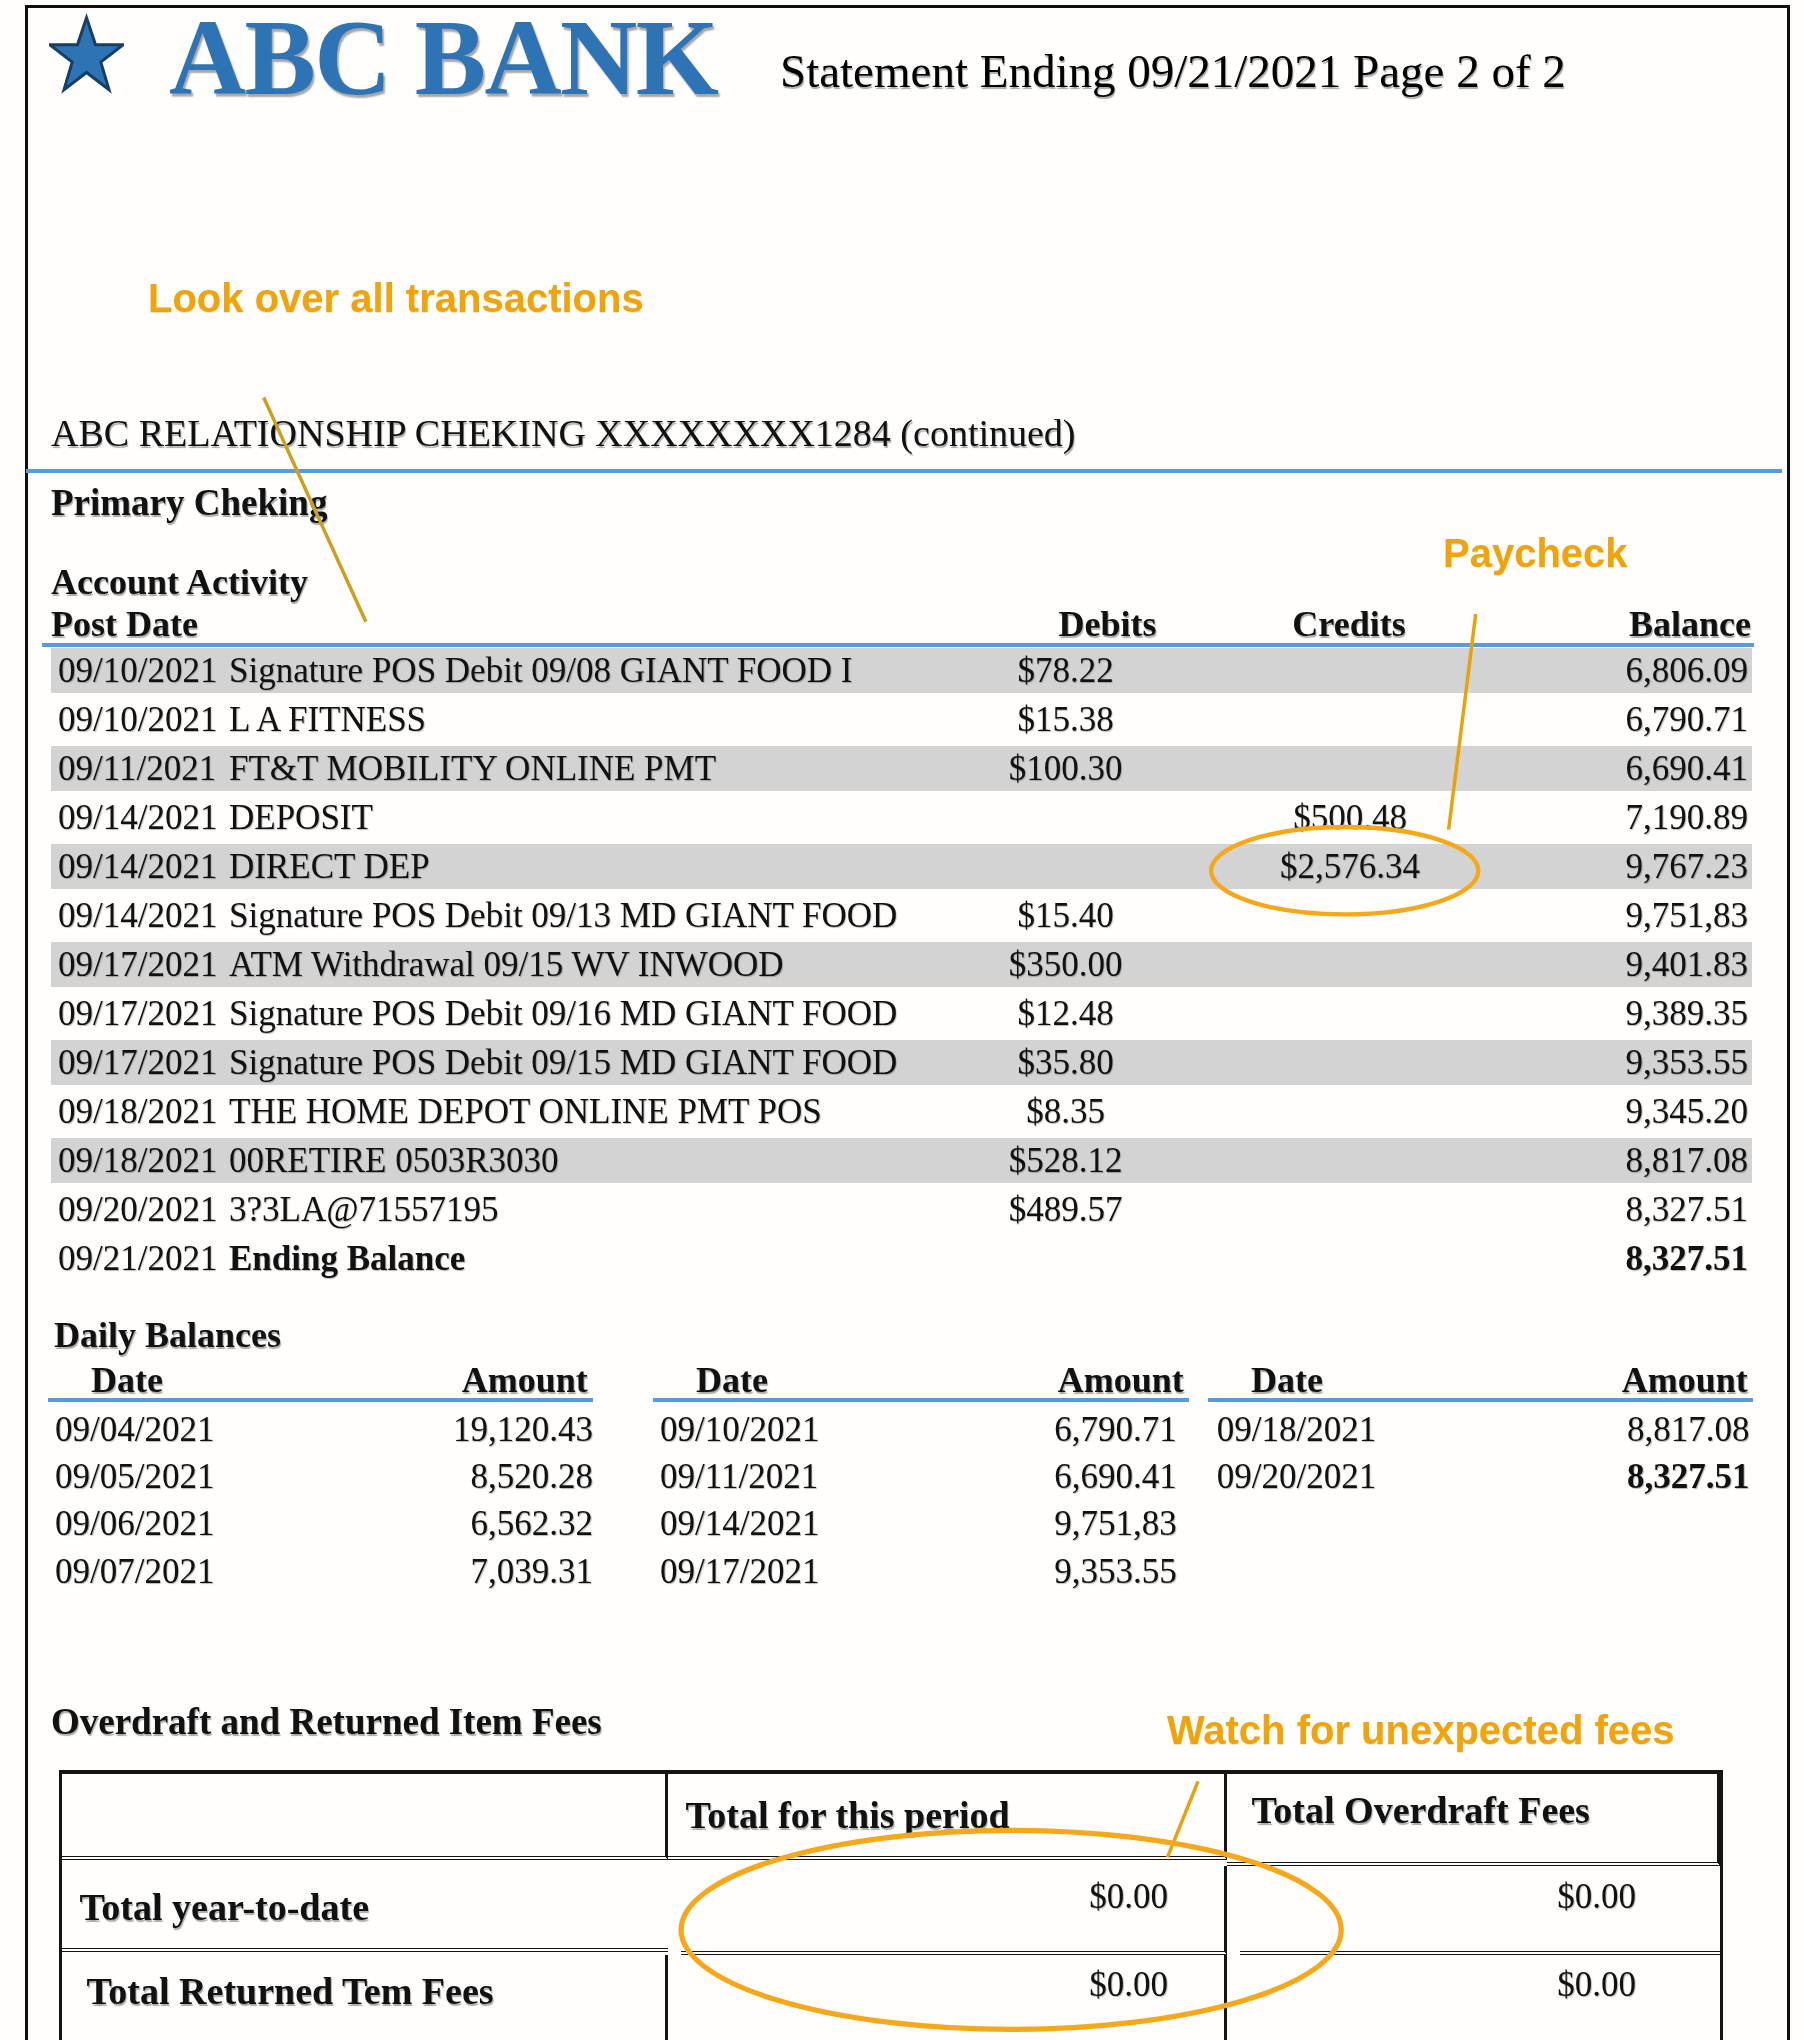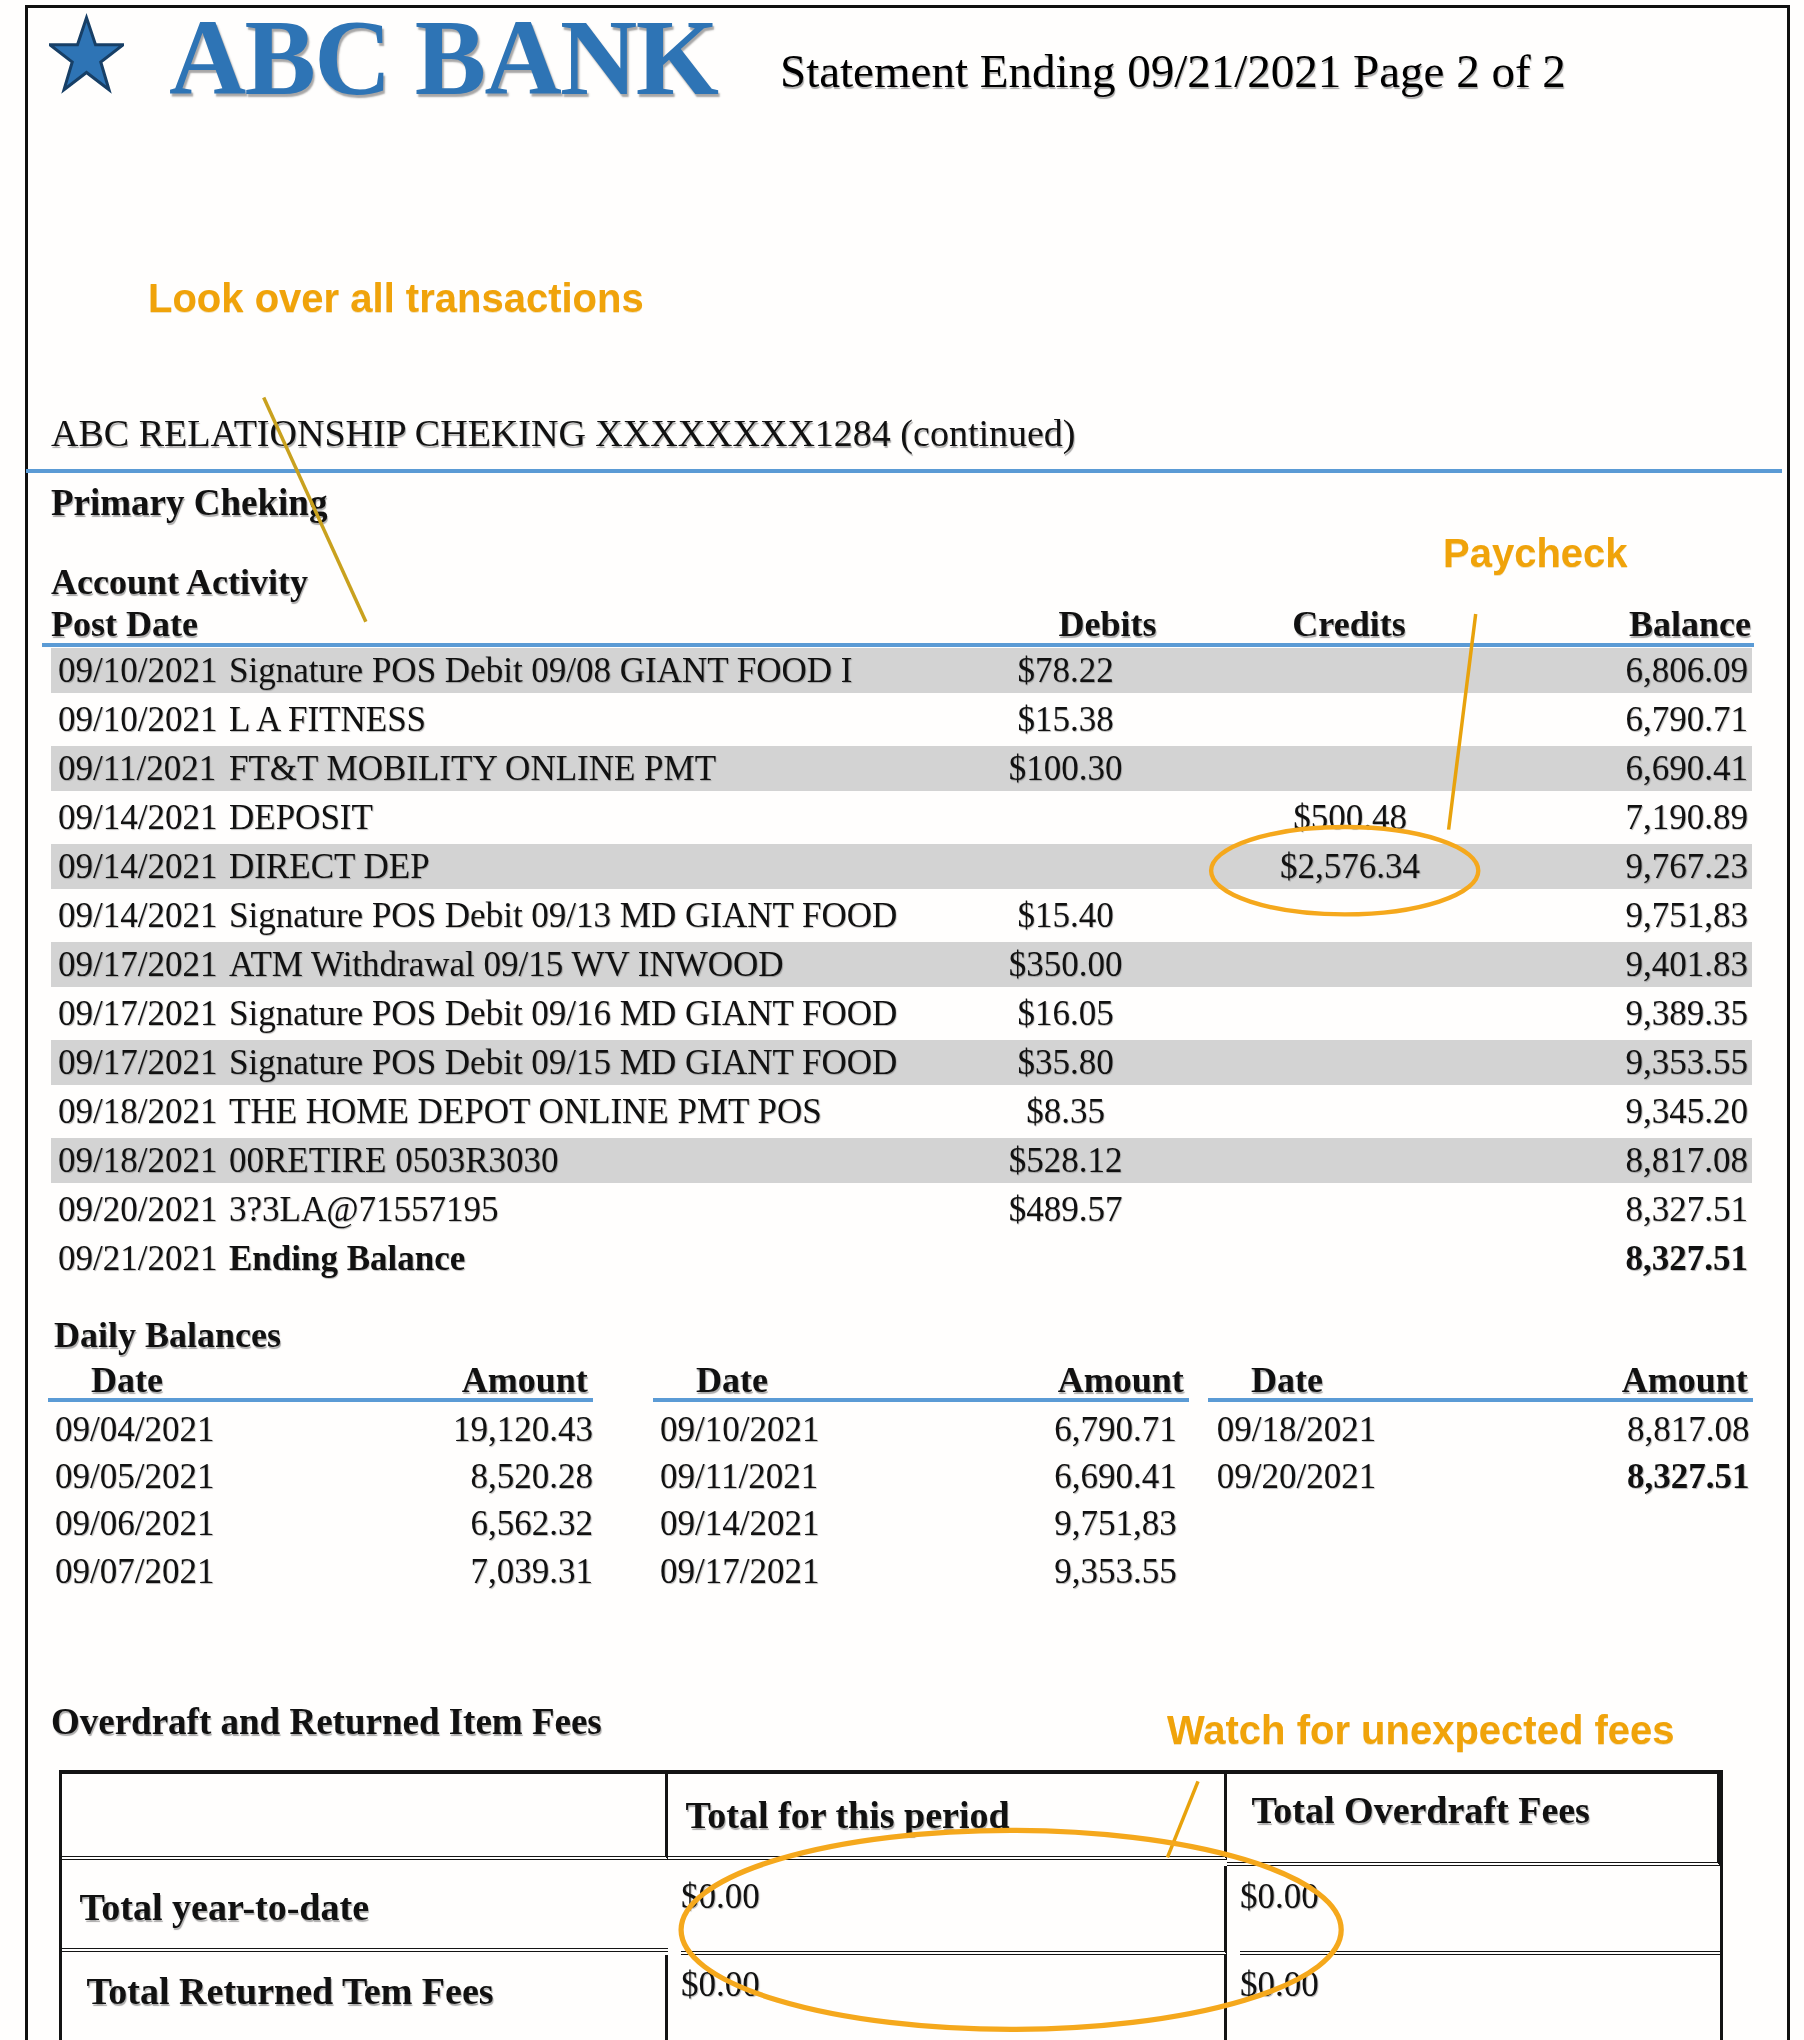--- a/index.html
+++ b/index.html
@@ -63,21 +63,21 @@
   #fees-heading{left:51px;top:1700px;font-size:37px;font-weight:bold;text-shadow:0.9px 1.7px 0.9px rgba(90,90,90,.5);}
   #fee-table{left:59px;top:1770px;width:1658px;border:3.5px solid #141414;border-top-width:4.4px;
              border-bottom:6.1px double #141414;display:grid;grid-template-columns:606px 559px auto;}
   .fcell{border-right:3.5px solid #141414;position:relative;}
   .fcell.last{border-right:none;}
   .fhead{height:82px;line-height:82px;border-bottom:4.4px double #141414;font-size:38px;font-weight:bold;
          padding-left:17.5px;text-shadow:0.9px 1.7px 0.9px rgba(90,90,90,.5);white-space:nowrap;}
   .frow1{height:74px;border-bottom:4.4px double #141414;}
   .frow2{height:79px;}
   .flabel{font-size:38px;font-weight:bold;padding:14px 0 0 24.5px;text-shadow:0.9px 1.7px 0.9px rgba(90,90,90,.5);}
-  .fval{font-size:35px;padding-top:10.5px;text-shadow:0.9px 0.9px 0.9px rgba(80,80,80,.4);margin-left:13px;}
+  .fval{font-size:35px;text-align:right;padding-top:10.5px;text-shadow:0.9px 0.9px 0.9px rgba(80,80,80,.4);margin-left:13px;}
   .fval.period{padding-right:56px;} .fval.ytd{padding-right:84px;}
   
   #overlay{left:0;top:0;width:1804px;height:2040px;pointer-events:none;}
 </style>
 </head>
 <body>
 
 <div id="page">
 
   <div class="abs" id="frame"></div>
@@ -157,21 +157,21 @@
       <span class="tcell c-date">09/17/2021</span>
       <span class="tcell c-desc">ATM Withdrawal  09/15 WV INWOOD</span>
       <span class="tcell c-debit">$350.00</span>
       <span class="tcell c-credit"></span>
       <span class="tcell c-balance">9,401.83</span>
     </div>
     <div class="trow">
         <div class="band"></div>
       <span class="tcell c-date">09/17/2021</span>
       <span class="tcell c-desc">Signature POS Debit 09/16 MD GIANT FOOD</span>
-      <span class="tcell c-debit">$16.05</span>
+      <span class="tcell c-debit">$12.48</span>
       <span class="tcell c-credit"></span>
       <span class="tcell c-balance">9,389.35</span>
     </div>
     <div class="trow shaded">
         <div class="band"></div>
       <span class="tcell c-date">09/17/2021</span>
       <span class="tcell c-desc">Signature POS Debit 09/15 MD GIANT FOOD</span>
       <span class="tcell c-debit">$35.80</span>
       <span class="tcell c-credit"></span>
       <span class="tcell c-balance">9,353.55</span>

